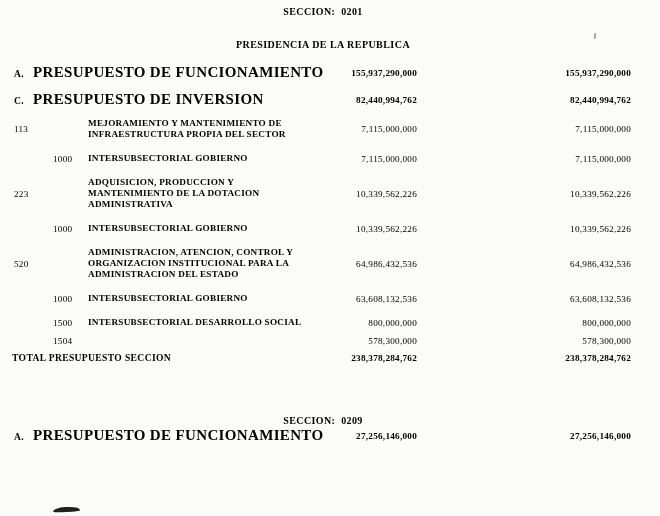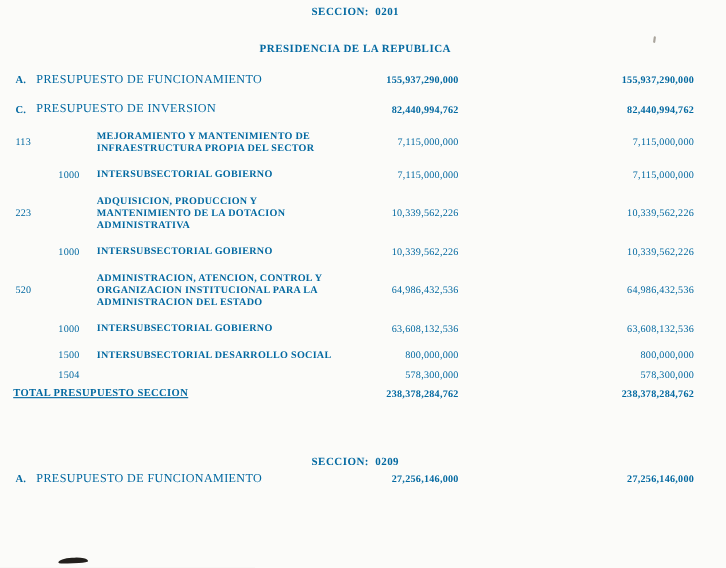--- a/index.html
+++ b/index.html
@@ -4,21 +4,21 @@
 <style>
   html,body{margin:0;padding:0;}
   body{
     font-family:"Liberation Serif","DejaVu Serif",serif;
     background:#e9e9e9;
   }
   #page{
     position:relative;
     width:660px;height:516px;
     background:#fbfbf9;
-    color:#0369a1;
+    color:#000000;
     overflow:hidden;
     margin:0 auto;
   }
   .doc{
     position:absolute;
     top:0;left:0;right:0;
   }
   
   .section-heading{
     width:646px;
@@ -66,25 +66,25 @@
   .row-subprogram .code{left:53px;}
   .desc{
     display:block;
     margin-left:88px;
     width:226px;
     white-space:pre-line;
     font-weight:bold;
   }
   .row-summary .desc{
     margin-left:33px;width:auto;
-    font-weight:normal;font-size:11px;letter-spacing:0.35px;
+    font-weight:bold;font-size:15px;letter-spacing:0.35px;
   }
   .row-total .desc{
     margin-left:12px;width:auto;
-    font-weight:bold;font-size:9.6px;letter-spacing:0.35px;text-decoration:underline;
+    font-weight:bold;font-size:9.6px;letter-spacing:0.35px;
   }
   .val1,.val2{
     position:absolute;top:50%;
     transform:translateY(-50%);
     white-space:nowrap;
   }
   .val1{right:243px;}
   .val2{right:29px;}
   .row-summary .val1,.row-summary .val2,
   .row-total .val1,.row-total .val2{font-weight:bold;}

